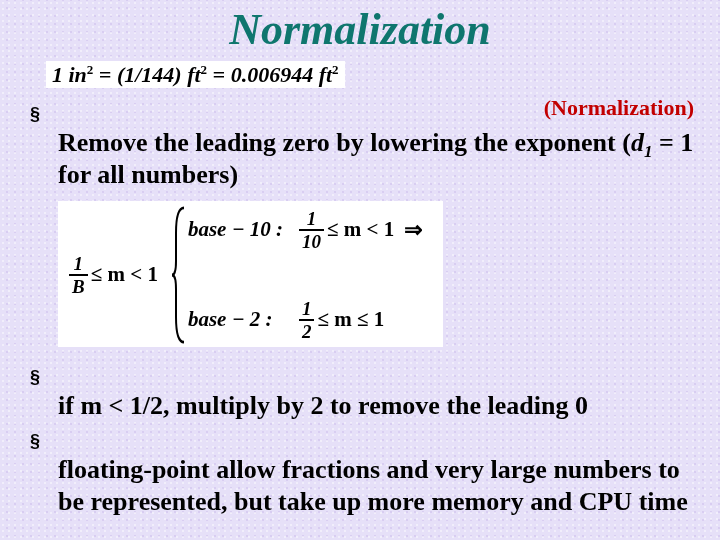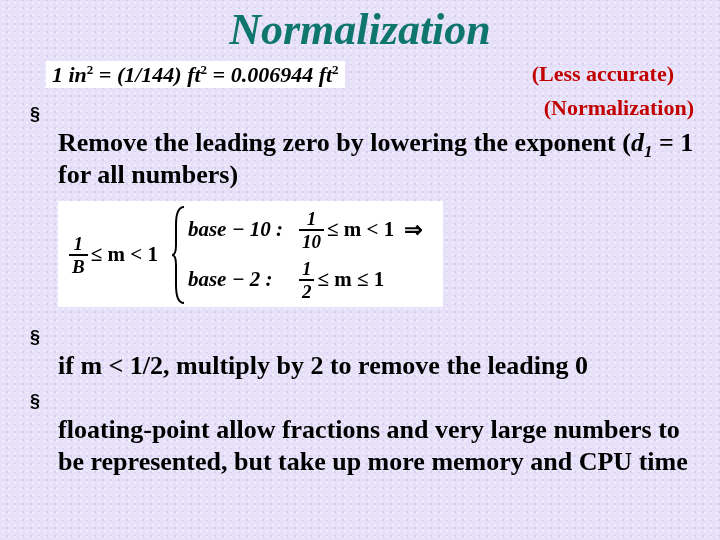--- a/index.html
+++ b/index.html
@@ -123,20 +123,21 @@
     align-self: stretch;
     margin: 1px 0;
   }
   .brace-col {
     display: flex;
     flex-direction: column;
     justify-content: space-between;
     margin-left: 14px;
     position: relative;
     padding-left: 16px;
+    gap: 40px;
   }
   .brace-svg {
     position: absolute;
     left: 0;
     top: 0;
     height: 100%;
     width: 14px;
   }
   .case-row {
     display: flex;
@@ -157,21 +158,20 @@
 <body>
 
 <h1 class="title">Normalization</h1>
 
 <div class="equations-block">
   <div class="eq-line">
     <span class="eq-white">
       <span>1 in</span><sup>2</sup><span> = (1/144) ft</span><sup>2</sup><span> = 0.006944 ft</span><sup>2</sup>
     </span>
   </div>
-  <span class="annot annot-1">(Less accurate)</span>
   <span class="annot annot-2">(Normalization)</span>
 </div>
 
 <div class="bullets">
   <div class="bullet-item">
     <span class="bullet-mark">§</span>
     <span class="bullet-text">
       <span>Remove the leading zero by lowering the exponent (</span><span style="font-style:italic">d</span><span class="sub">1</span><span> = 1 for all numbers)</span>
     </span>
   </div>

